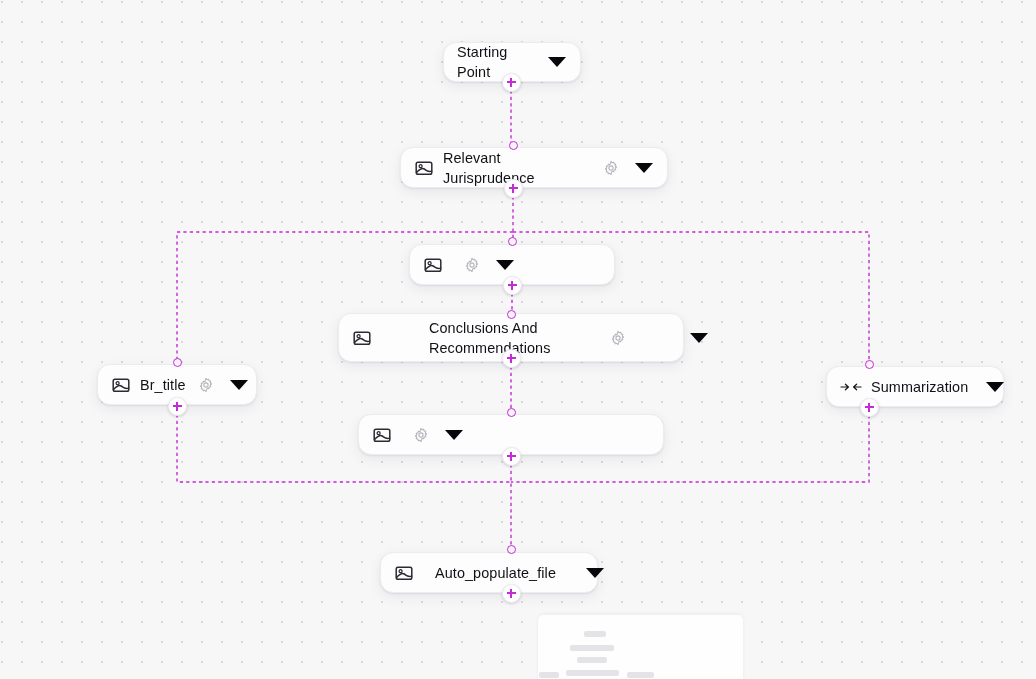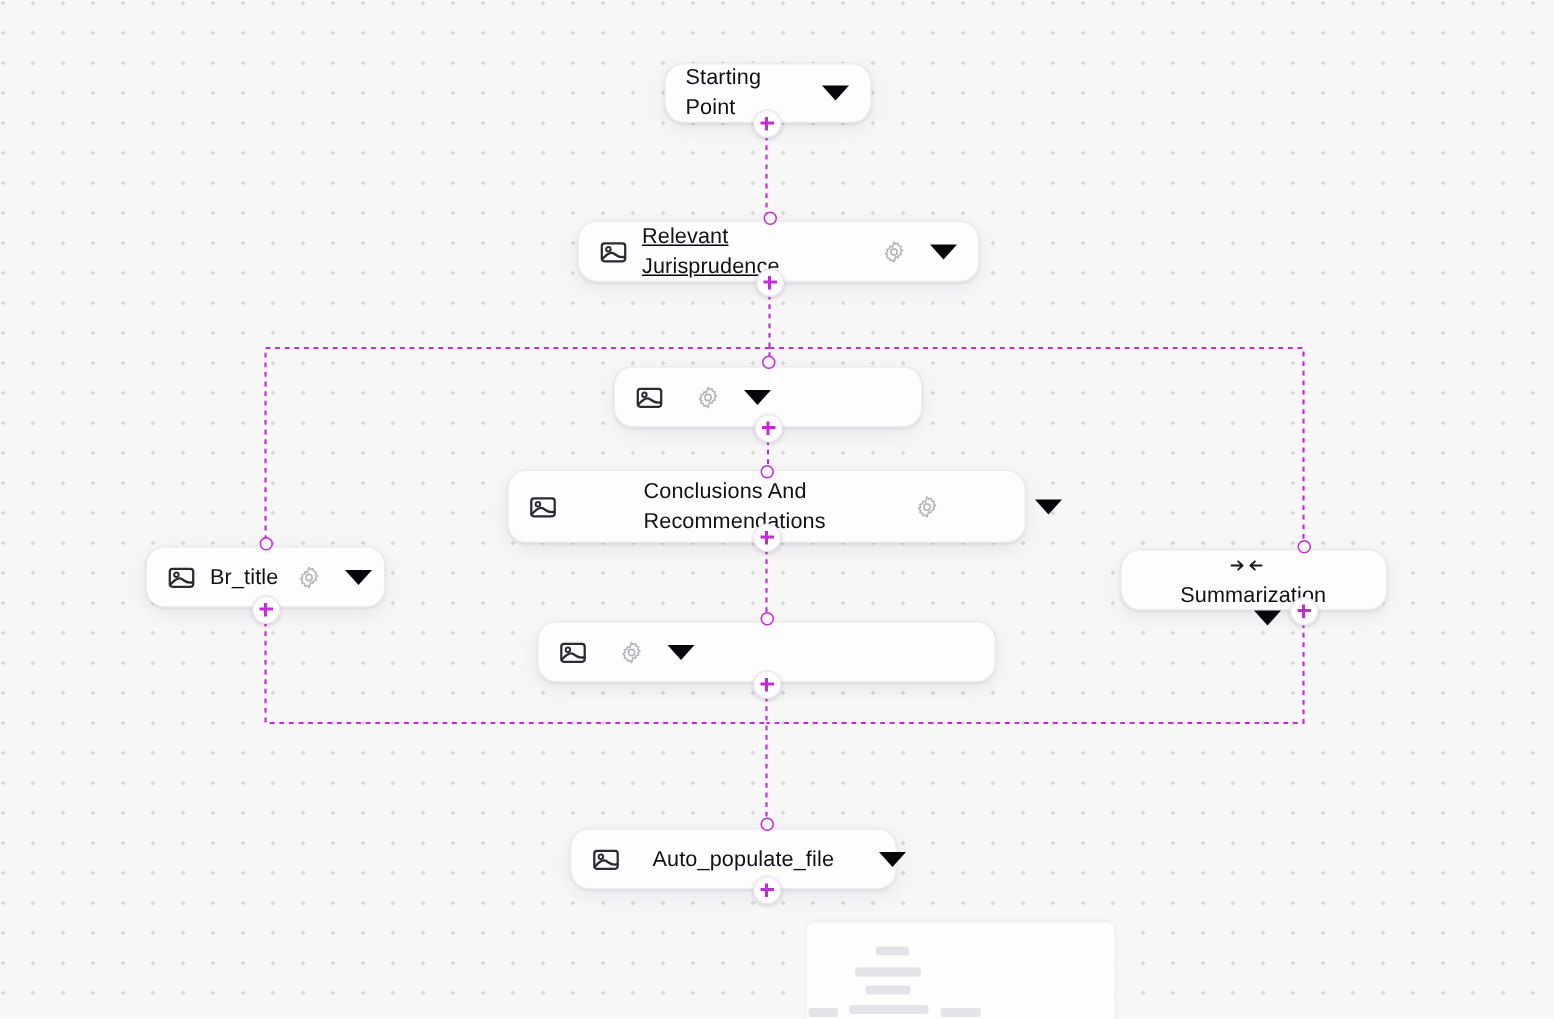--- a/index.html
+++ b/index.html
@@ -132,21 +132,21 @@
       <path d="M 513 232 L 869 232 L 869 364" fill="none" stroke="#c32bd6" stroke-width="1.4" stroke-dasharray="3.2 3.2" stroke-linecap="butt"></path>
       <path d="M 177 408 L 177 482 L 511 482" fill="none" stroke="#c32bd6" stroke-width="1.4" stroke-dasharray="3.2 3.2" stroke-linecap="butt"></path>
       <path d="M 869 409 L 869 482 L 511 482" fill="none" stroke="#c32bd6" stroke-width="1.4" stroke-dasharray="3.2 3.2" stroke-linecap="butt"></path>
     </svg>
 
   <div id="nodes-layer">
       <div class="node no-gear" style="left: 443px; top: 42px; width: 138px; height: 40px;">
         <span class="node-label">Starting Point</span>
         <span class="node-caret"></span>
       </div>
-      <div class="node" style="left: 385px; top: 147px; width: 268px; height: 41px; text-decoration: underline;">
+      <div class="node" style="left: 400px; top: 147px; width: 268px; height: 41px;">
         <span class="node-icon">
           <svg width="20" height="20" viewBox="0 0 20 20" fill="none">
             <rect x="2.2" y="4.2" width="15.6" height="12" rx="1.8" stroke="#2b2a33" stroke-width="1.5"></rect>
             <circle cx="6.6" cy="8.2" r="1.5" stroke="#2b2a33" stroke-width="1.3"></circle>
             <path d="M2.6 14.6c3.4-3.6 5.6-4.8 7.6-3.6 1.9 1.1 3.4 3.4 7.5 2.1" stroke="#2b2a33" stroke-width="1.5" stroke-linecap="round"></path>
           </svg>
         </span>
         <span class="node-label">Relevant Jurisprudence</span>
         <span class="node-gear">
           <svg width="16" height="16" viewBox="0 0 16 16" fill="none">
@@ -200,21 +200,21 @@
         </span>
         <span class="node-label">Br_title</span>
         <span class="node-gear">
           <svg width="16" height="16" viewBox="0 0 16 16" fill="none">
             <path d="M8 1.4l1.05 1.3 1.62-.45.43 1.63 1.63.45-.45 1.62 1.3 1.05-1.3 1.05.45 1.62-1.63.45-.43 1.63-1.62-.45L8 14.6l-1.05-1.3-1.62.45-.43-1.63-1.63-.45.45-1.62L2.42 9l1.3-1.05-.45-1.62 1.63-.45.43-1.63 1.62.45L8 1.4z" stroke="#6f6f7a" stroke-width="1.1" stroke-linejoin="round"></path>
             <circle cx="8" cy="8" r="2.1" stroke="#6f6f7a" stroke-width="1.1"></circle>
           </svg>
         </span>
         <span class="node-caret"></span>
       </div>
-      <div class="node no-gear" style="left: 747px; top: 366px; width: 178px; height: 41px; flex-direction: column;">
+      <div class="node no-gear" style="left: 826px; top: 366px; width: 178px; height: 41px;">
         <span class="node-icon" style="width: 22px;">
           <svg width="22" height="14" viewBox="0 0 22 14" fill="none">
             <path d="M1 7h7.2M5.4 4.2L8.4 7l-3 2.8" stroke="#141419" stroke-width="1.2" stroke-linecap="round" stroke-linejoin="round"></path>
             <path d="M21 7h-7.2M16.6 4.2L13.6 7l3 2.8" stroke="#141419" stroke-width="1.2" stroke-linecap="round" stroke-linejoin="round"></path>
           </svg>
         </span>
         <span class="node-label">Summarization</span>
         <span class="node-caret"></span>
       </div>
       <div class="node" style="left: 358px; top: 414px; width: 306px; height: 41px;">

